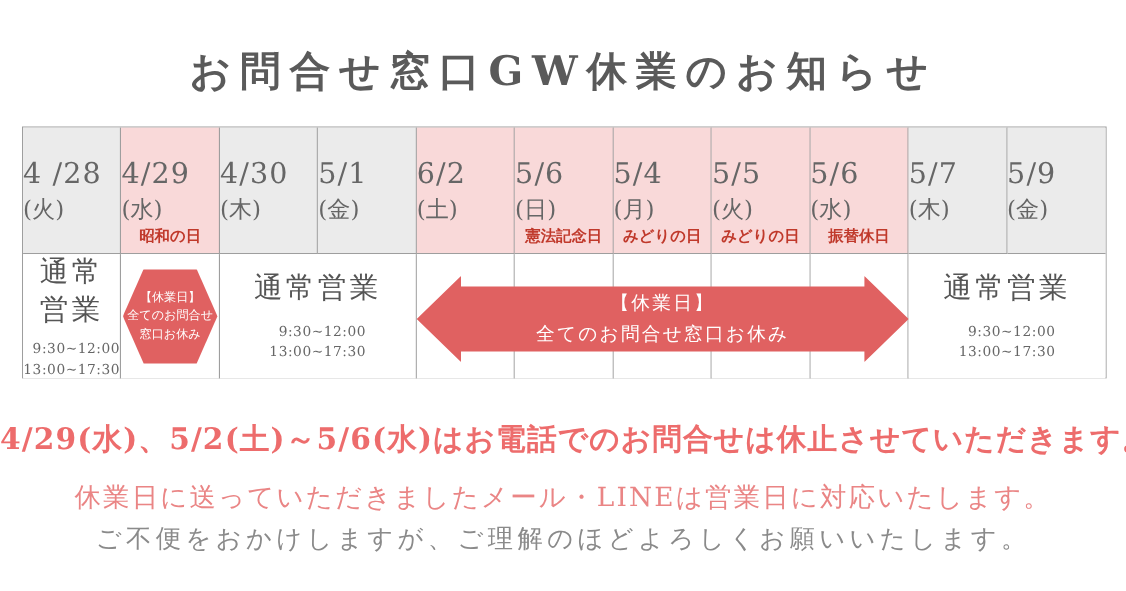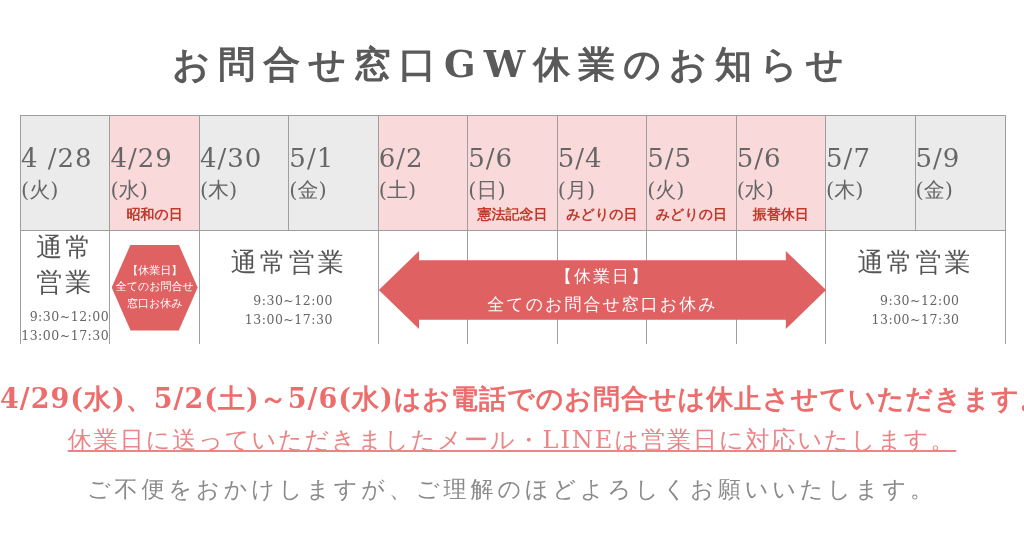--- a/index.html
+++ b/index.html
@@ -61,21 +61,21 @@
     top:135px;height:78px;
     background:var(--accent-red,#e06161);
     clip-path:polygon(0 50%,9% 0,9% 12%,91% 12%,91% 0,100% 50%,91% 100%,91% 88%,9% 88%,9% 100%);
     color:#fff;display:flex;flex-direction:column;align-items:center;justify-content:center;
     font-size:17px;line-height:1.65;text-align:center;letter-spacing:2px;white-space:nowrap;
   }
 
   
   .note{position:absolute;left:0;width:1024px;text-align:center;margin:0;white-space:nowrap;}
   .note1{top:381px;font-size:27px;font-weight:bold;color:var(--footer-red,#ed6c6c);letter-spacing:1px;}
-  .note2{top:424px;font-size:24px;color:var(--footer-pink,#ea8585);letter-spacing:2px;text-decoration:underline;}
+  .note2{top:436px;font-size:24px;color:var(--footer-pink,#ea8585);letter-spacing:2px;}
   .note3{top:474px;font-size:23px;color:#8a8a8a;letter-spacing:4px;}
 </style>
 </head>
 <body>
 
 <div class="page">
 
   <h1 class="title">お問合せ窓口GW休業のお知らせ</h1>
 
   <div class="cal">

